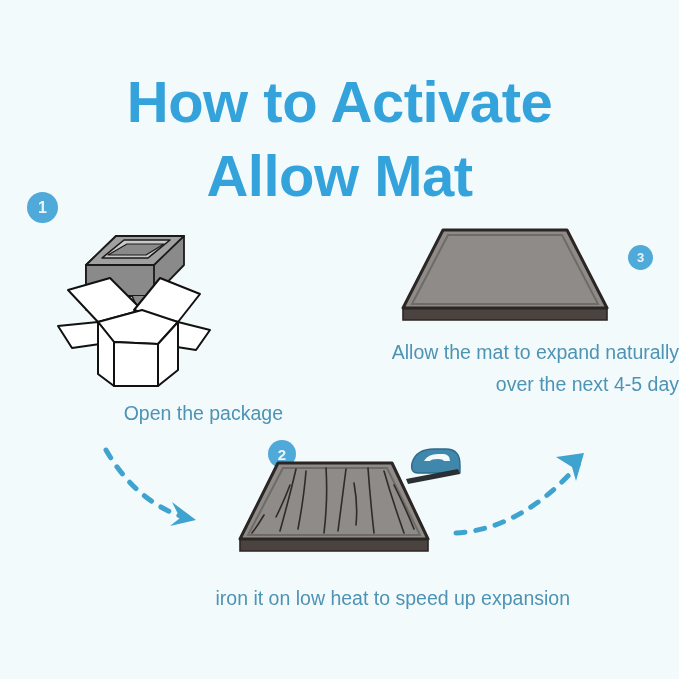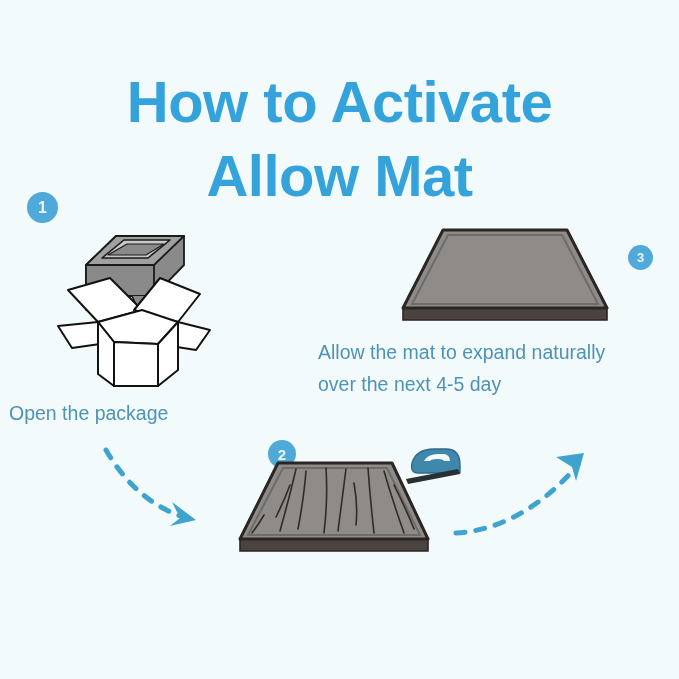--- a/index.html
+++ b/index.html
@@ -47,26 +47,26 @@
     font-weight: bold;
     box-sizing: border-box;
   }
   .badge-1 { left: 27px;  top: 192px; width: 31px; height: 31px; font-size: 16px; }
   .badge-2 { left: 268px; top: 440px; width: 28px; height: 28px; font-size: 15px; }
   .badge-3 { left: 628px; top: 245px; width: 25px; height: 25px; font-size: 13px; }
 
   
   .caption {
     position: absolute;
-    text-align: left;
+    text-align: right;
     color: #4d93b4;
     font-size: 19.5px;
     line-height: 1.62;
   }
-  .caption-1 { left: 9px;    top: 398px; width: 266px; }
+  .caption-1 { left: 17px;    top: 398px; width: 266px; }
   .caption-2 { left: 110px; top: 583px; width: 460px; }
   .caption-3 { left: 318px; top: 337px; width: 361px; }
   .caption-line { display: block; white-space: nowrap; }
 
   
   .art { position: absolute; }
   .art svg { display: block; }
   #art-box   { left: 50px;  top: 218px; }
   #art-mat2  { left: 234px; top: 455px; }
   #art-mat3  { left: 395px; top: 222px; }
@@ -165,20 +165,21 @@
 
       <path d="M12 20 Q16 6 34 6 L46 6 Q60 6 60 22 L60 30 L18 30 Q10 30 12 20 Z" fill="#3f87ab" stroke="#2e6b8a" stroke-width="1.4" stroke-linejoin="round"></path>
 
       <path d="M24 18 Q28 11 38 11 L44 11 Q50 12 50 18 L44 18 Q43 16 38 16 Q31 16 30 18 Z" fill="#f3fafc"></path>
 
       <path d="M6 36 L58 26 L60 31 L8 41 Z" fill="#2a2f33"></path>
     </svg>
   </div>
 
   <div class="caption caption-2">
+    <span class="caption-line">iron it on low heat to speed up expansion</span>
   </div>
 
   <div class="art" id="arrow-right">
     <svg width="140" height="100" viewBox="0 0 140 100">
       <path d="M4 90 Q70 86 126 22" fill="none" stroke="#3ea3cf" stroke-width="5" stroke-linecap="round" stroke-dasharray="9 11"></path>
       <path d="M104 14 L132 10 L124 38 L120 24 Z" fill="#3ea3cf"></path>
     </svg>
   </div>
 
   <div class="badge badge-3">

